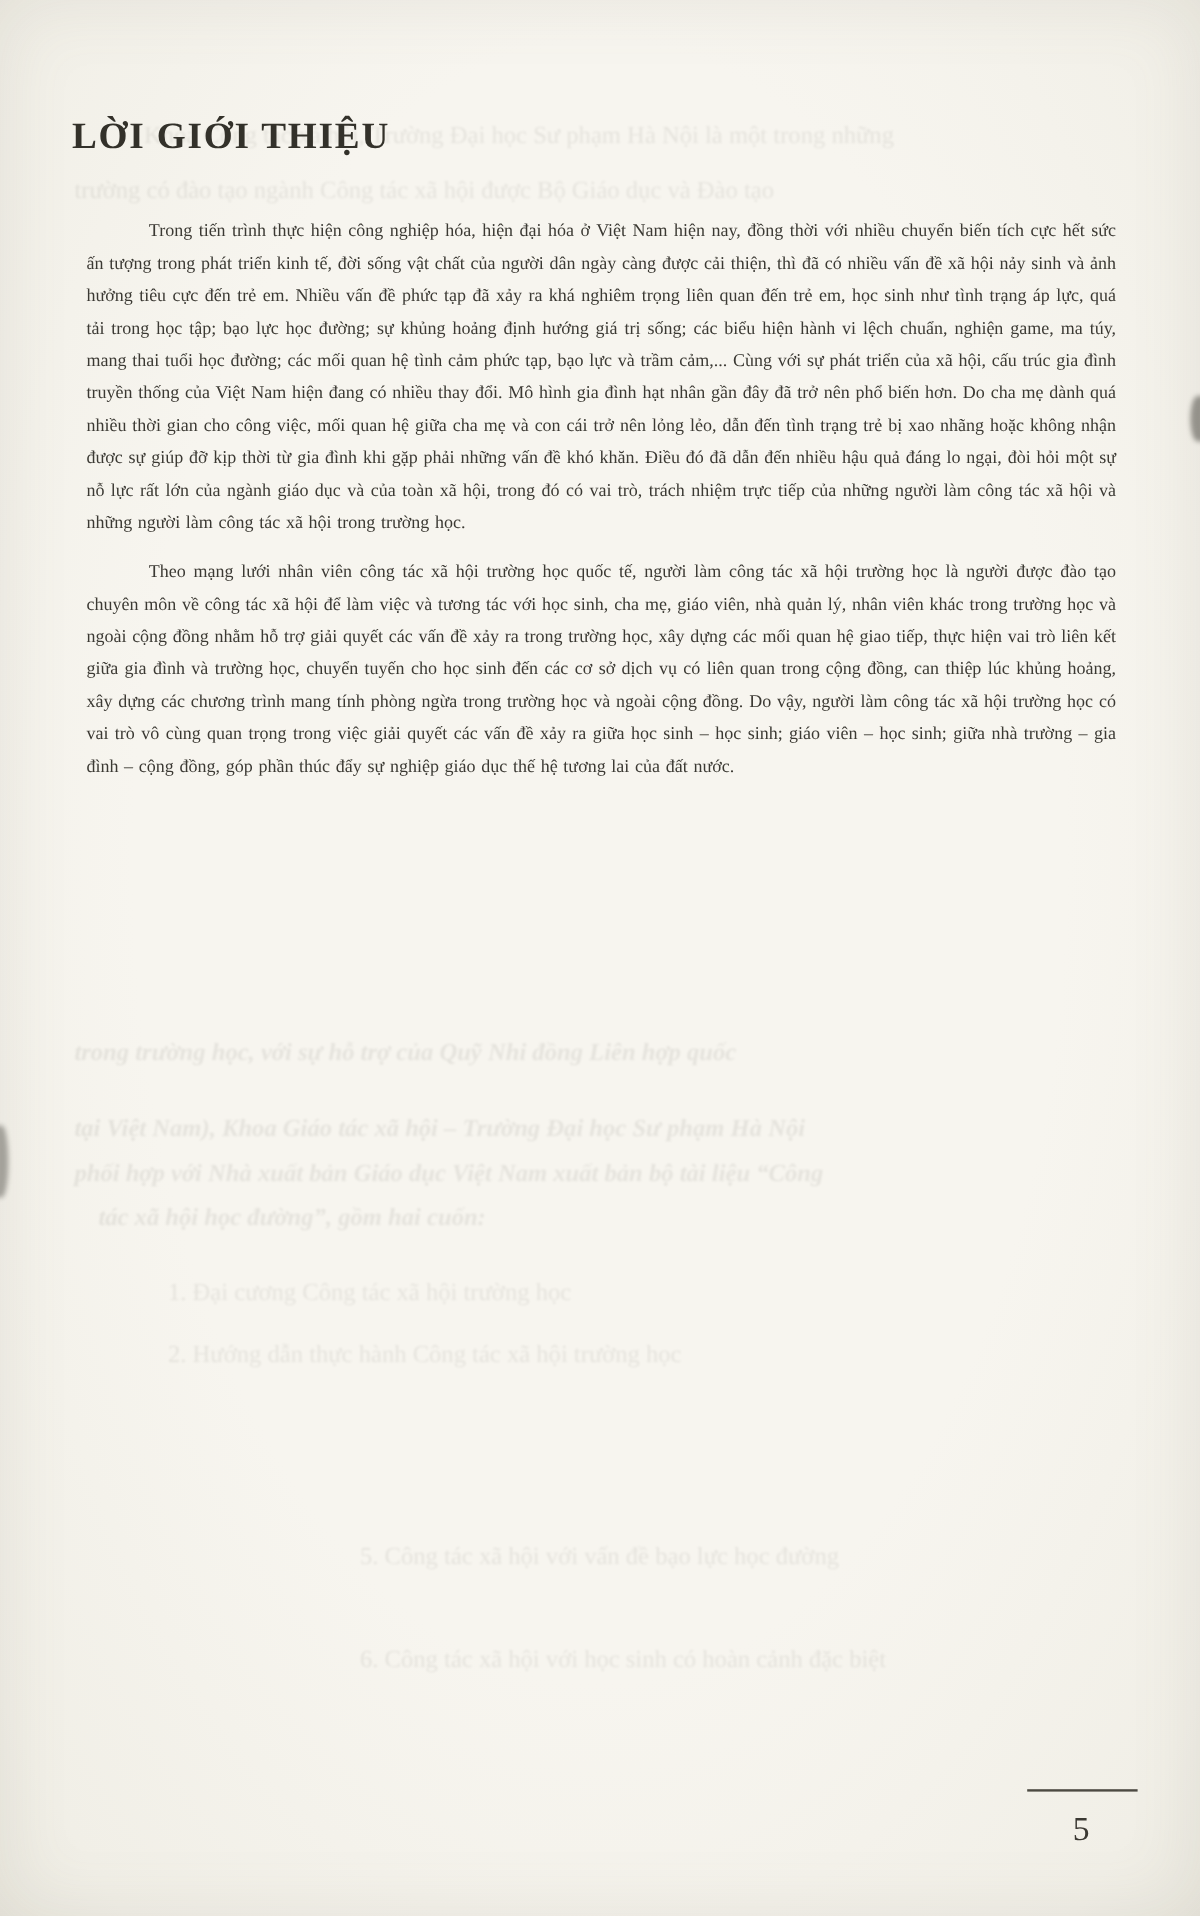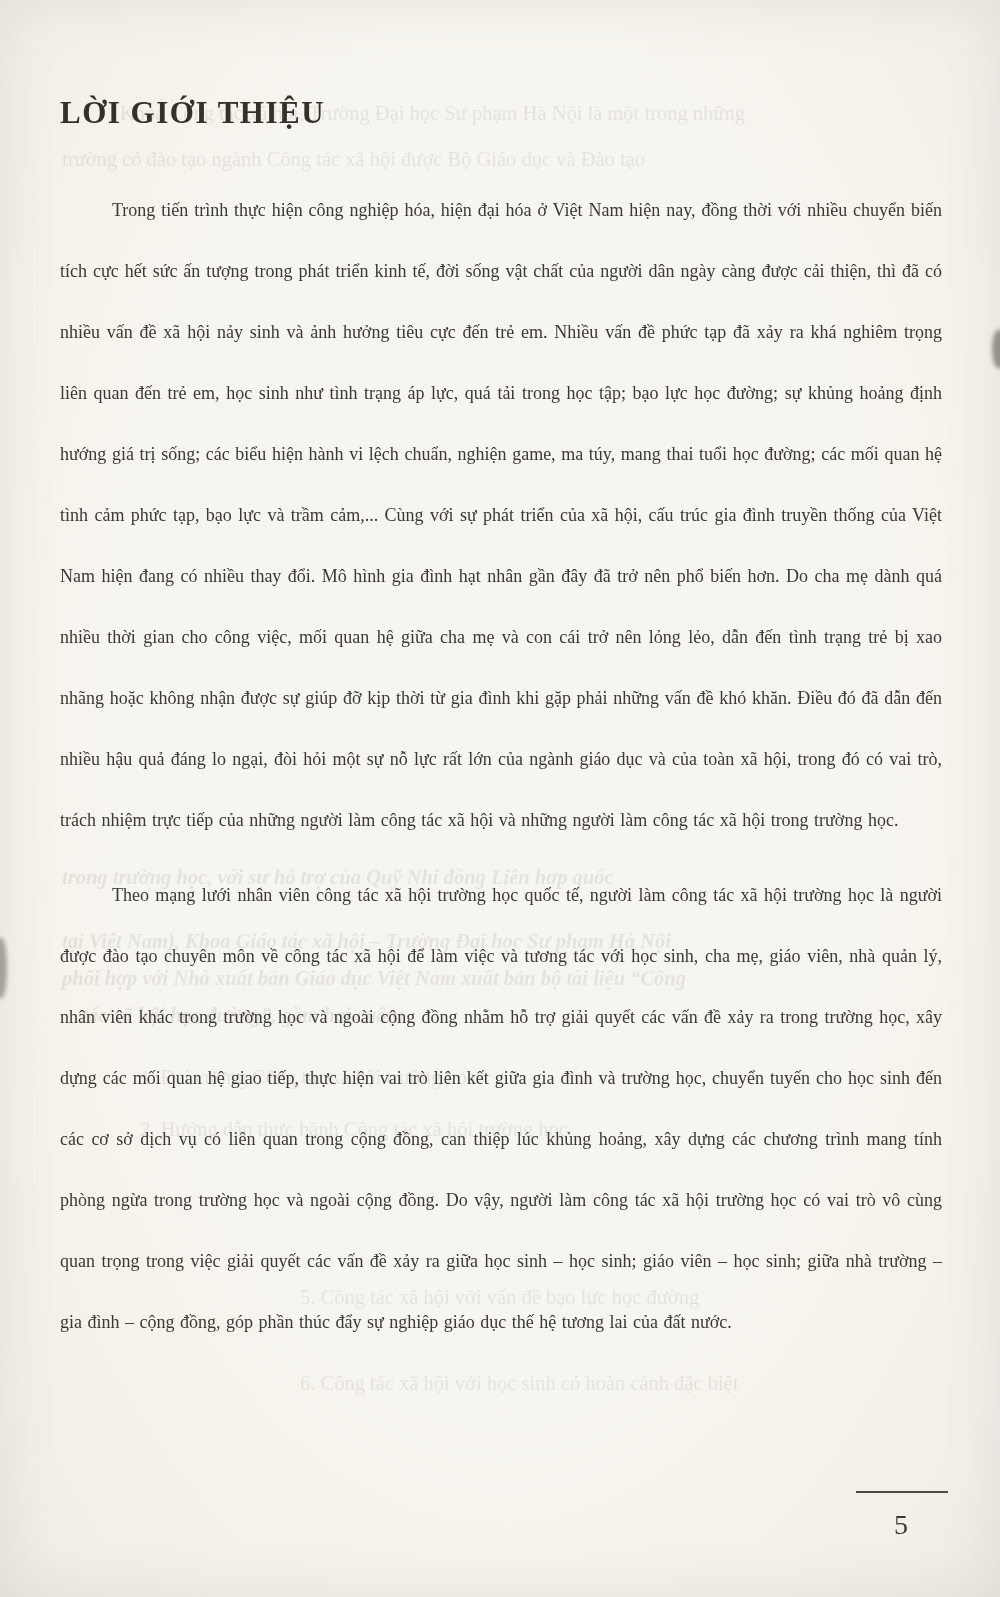--- a/index.html
+++ b/index.html
@@ -27,25 +27,25 @@
   .doc-title {
     font-size: 31px;
     font-weight: bold;
     text-align: left;
     letter-spacing: 1.5px;
     color: #33312a;
     margin: 0 0 50px 0;
     line-height: 1.1;
   }
   .body-text p {
-    font-size: 18px;
-    line-height: 61px;
+    font-size: 15px;
+    line-height: 27px;
     text-align: justify;
     text-indent: 52px;
-    margin: 0;
+    margin: 12px;
     word-spacing: 1px;
   }
   .body-text p + p {
     margin-top: 14px;
   }
   
   .ghost-layer {
     position: absolute;
     inset: 0;
     pointer-events: none;

